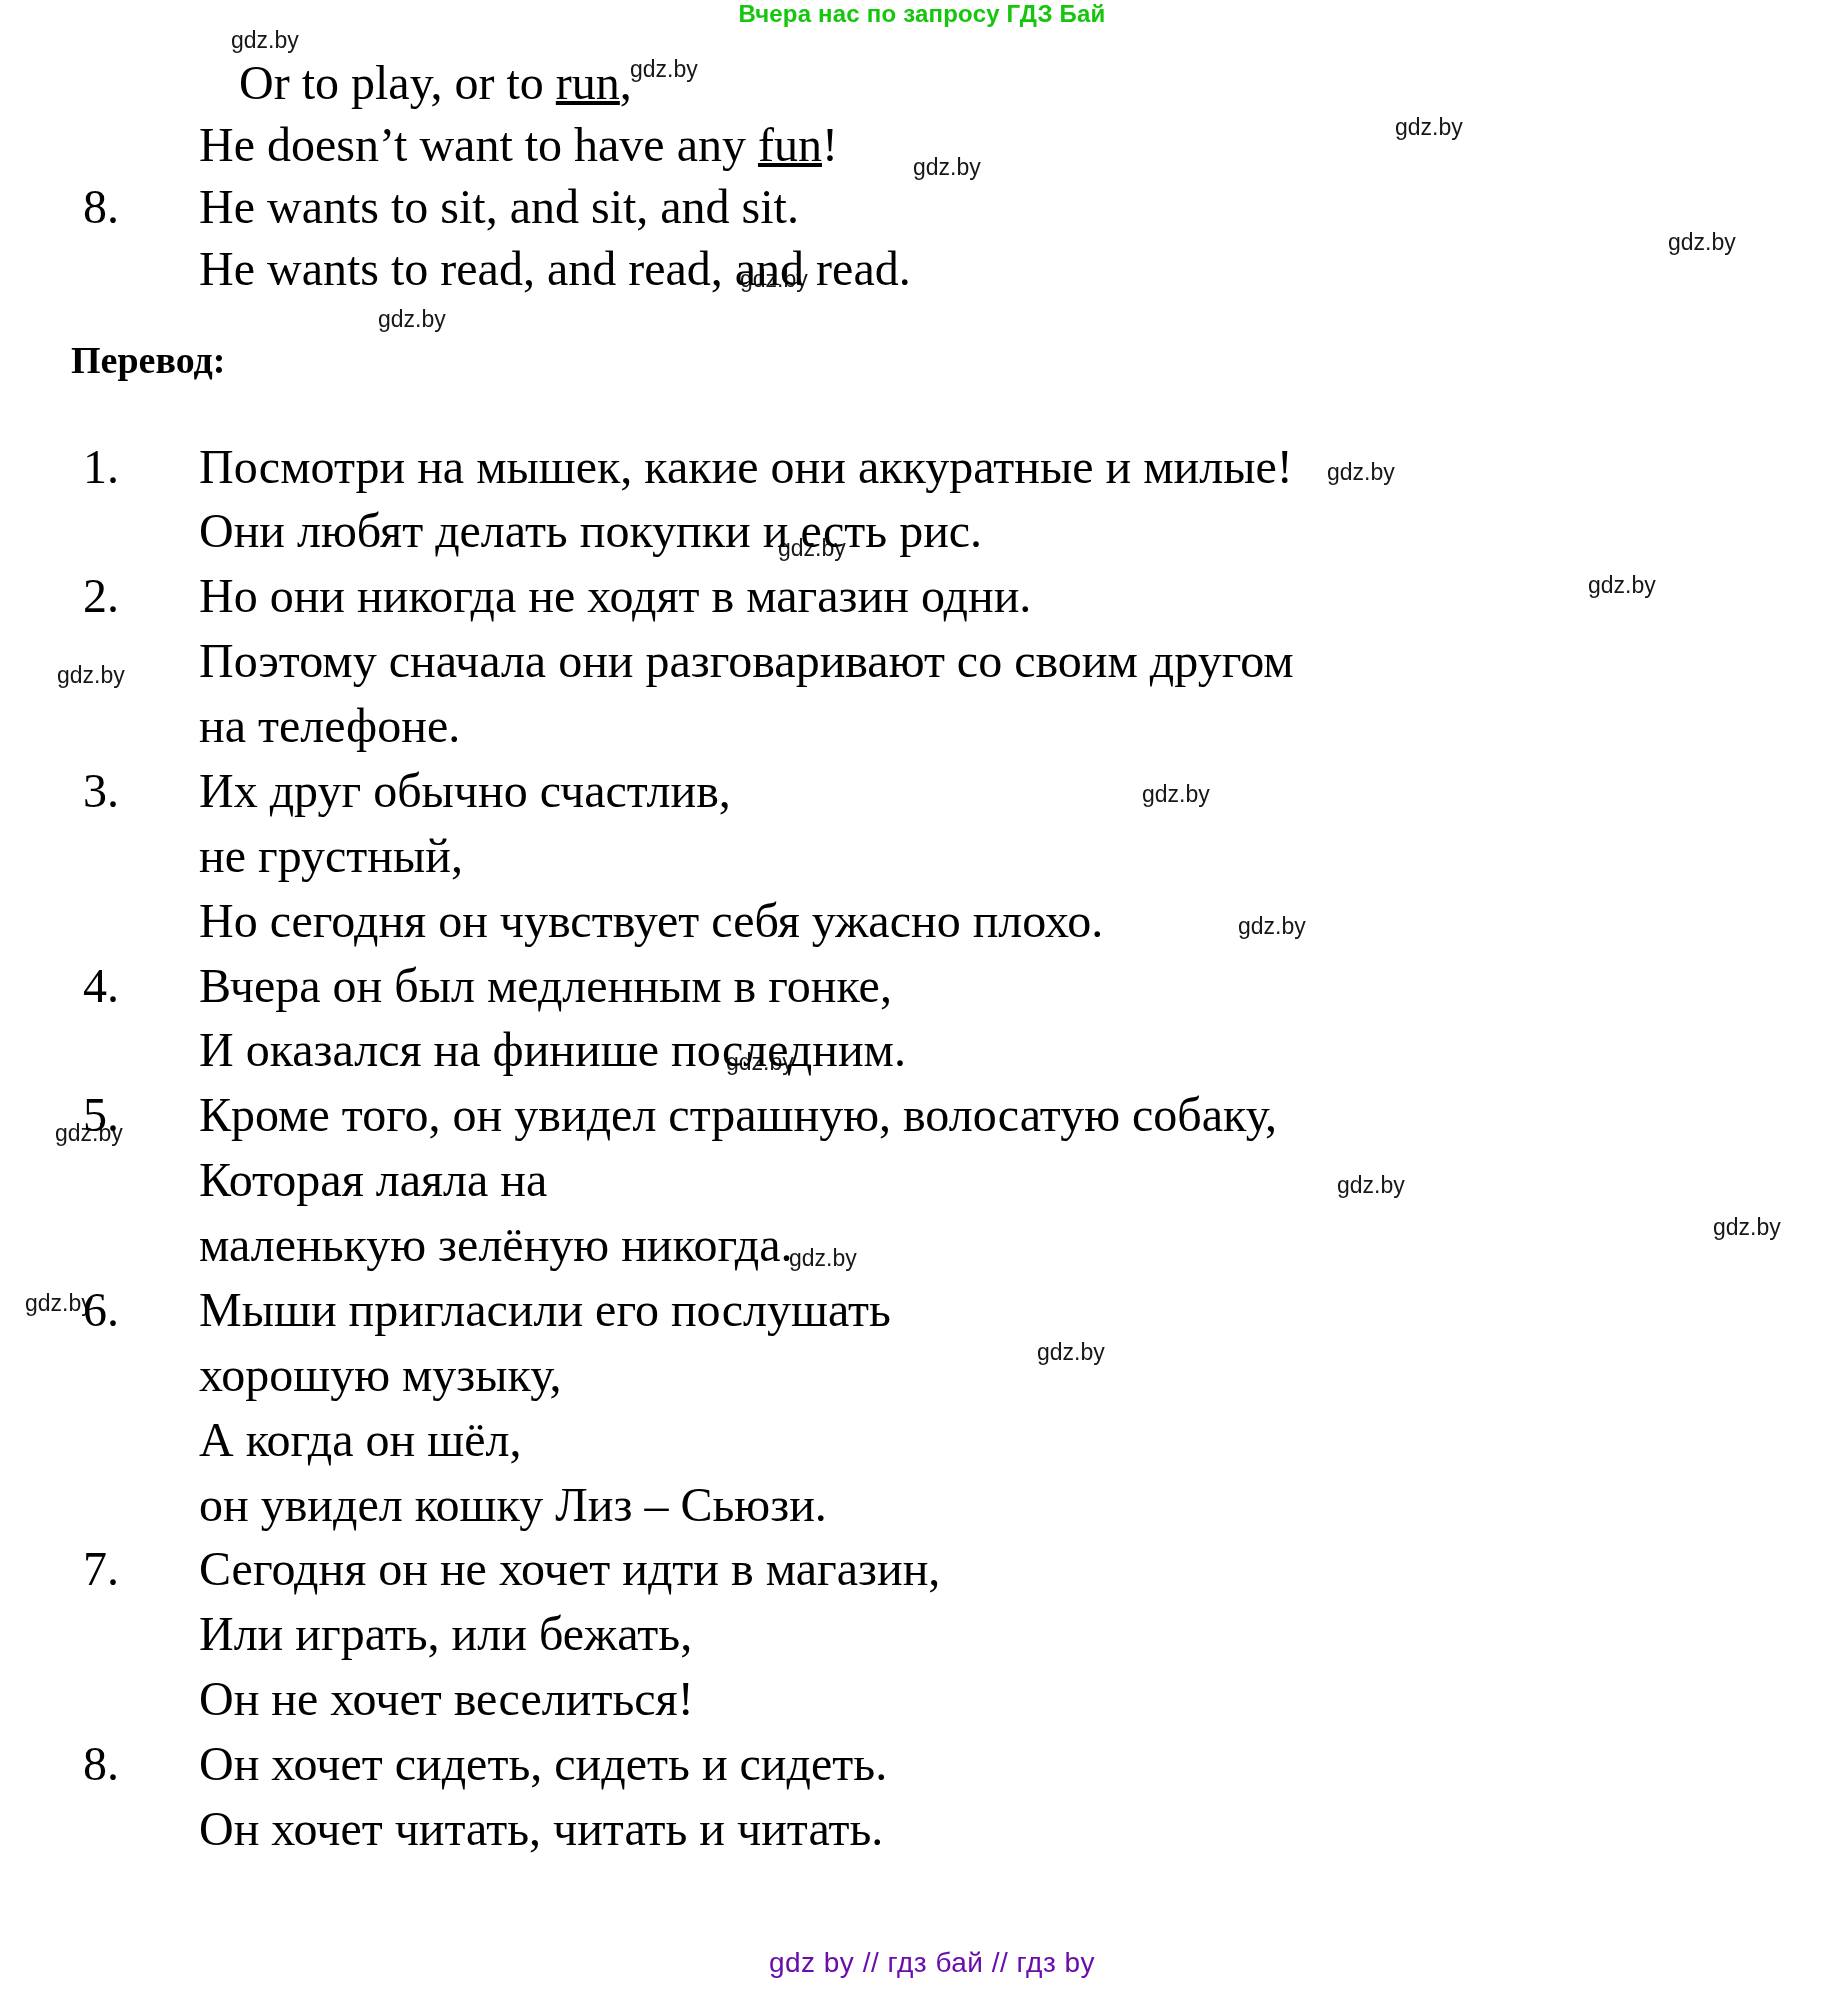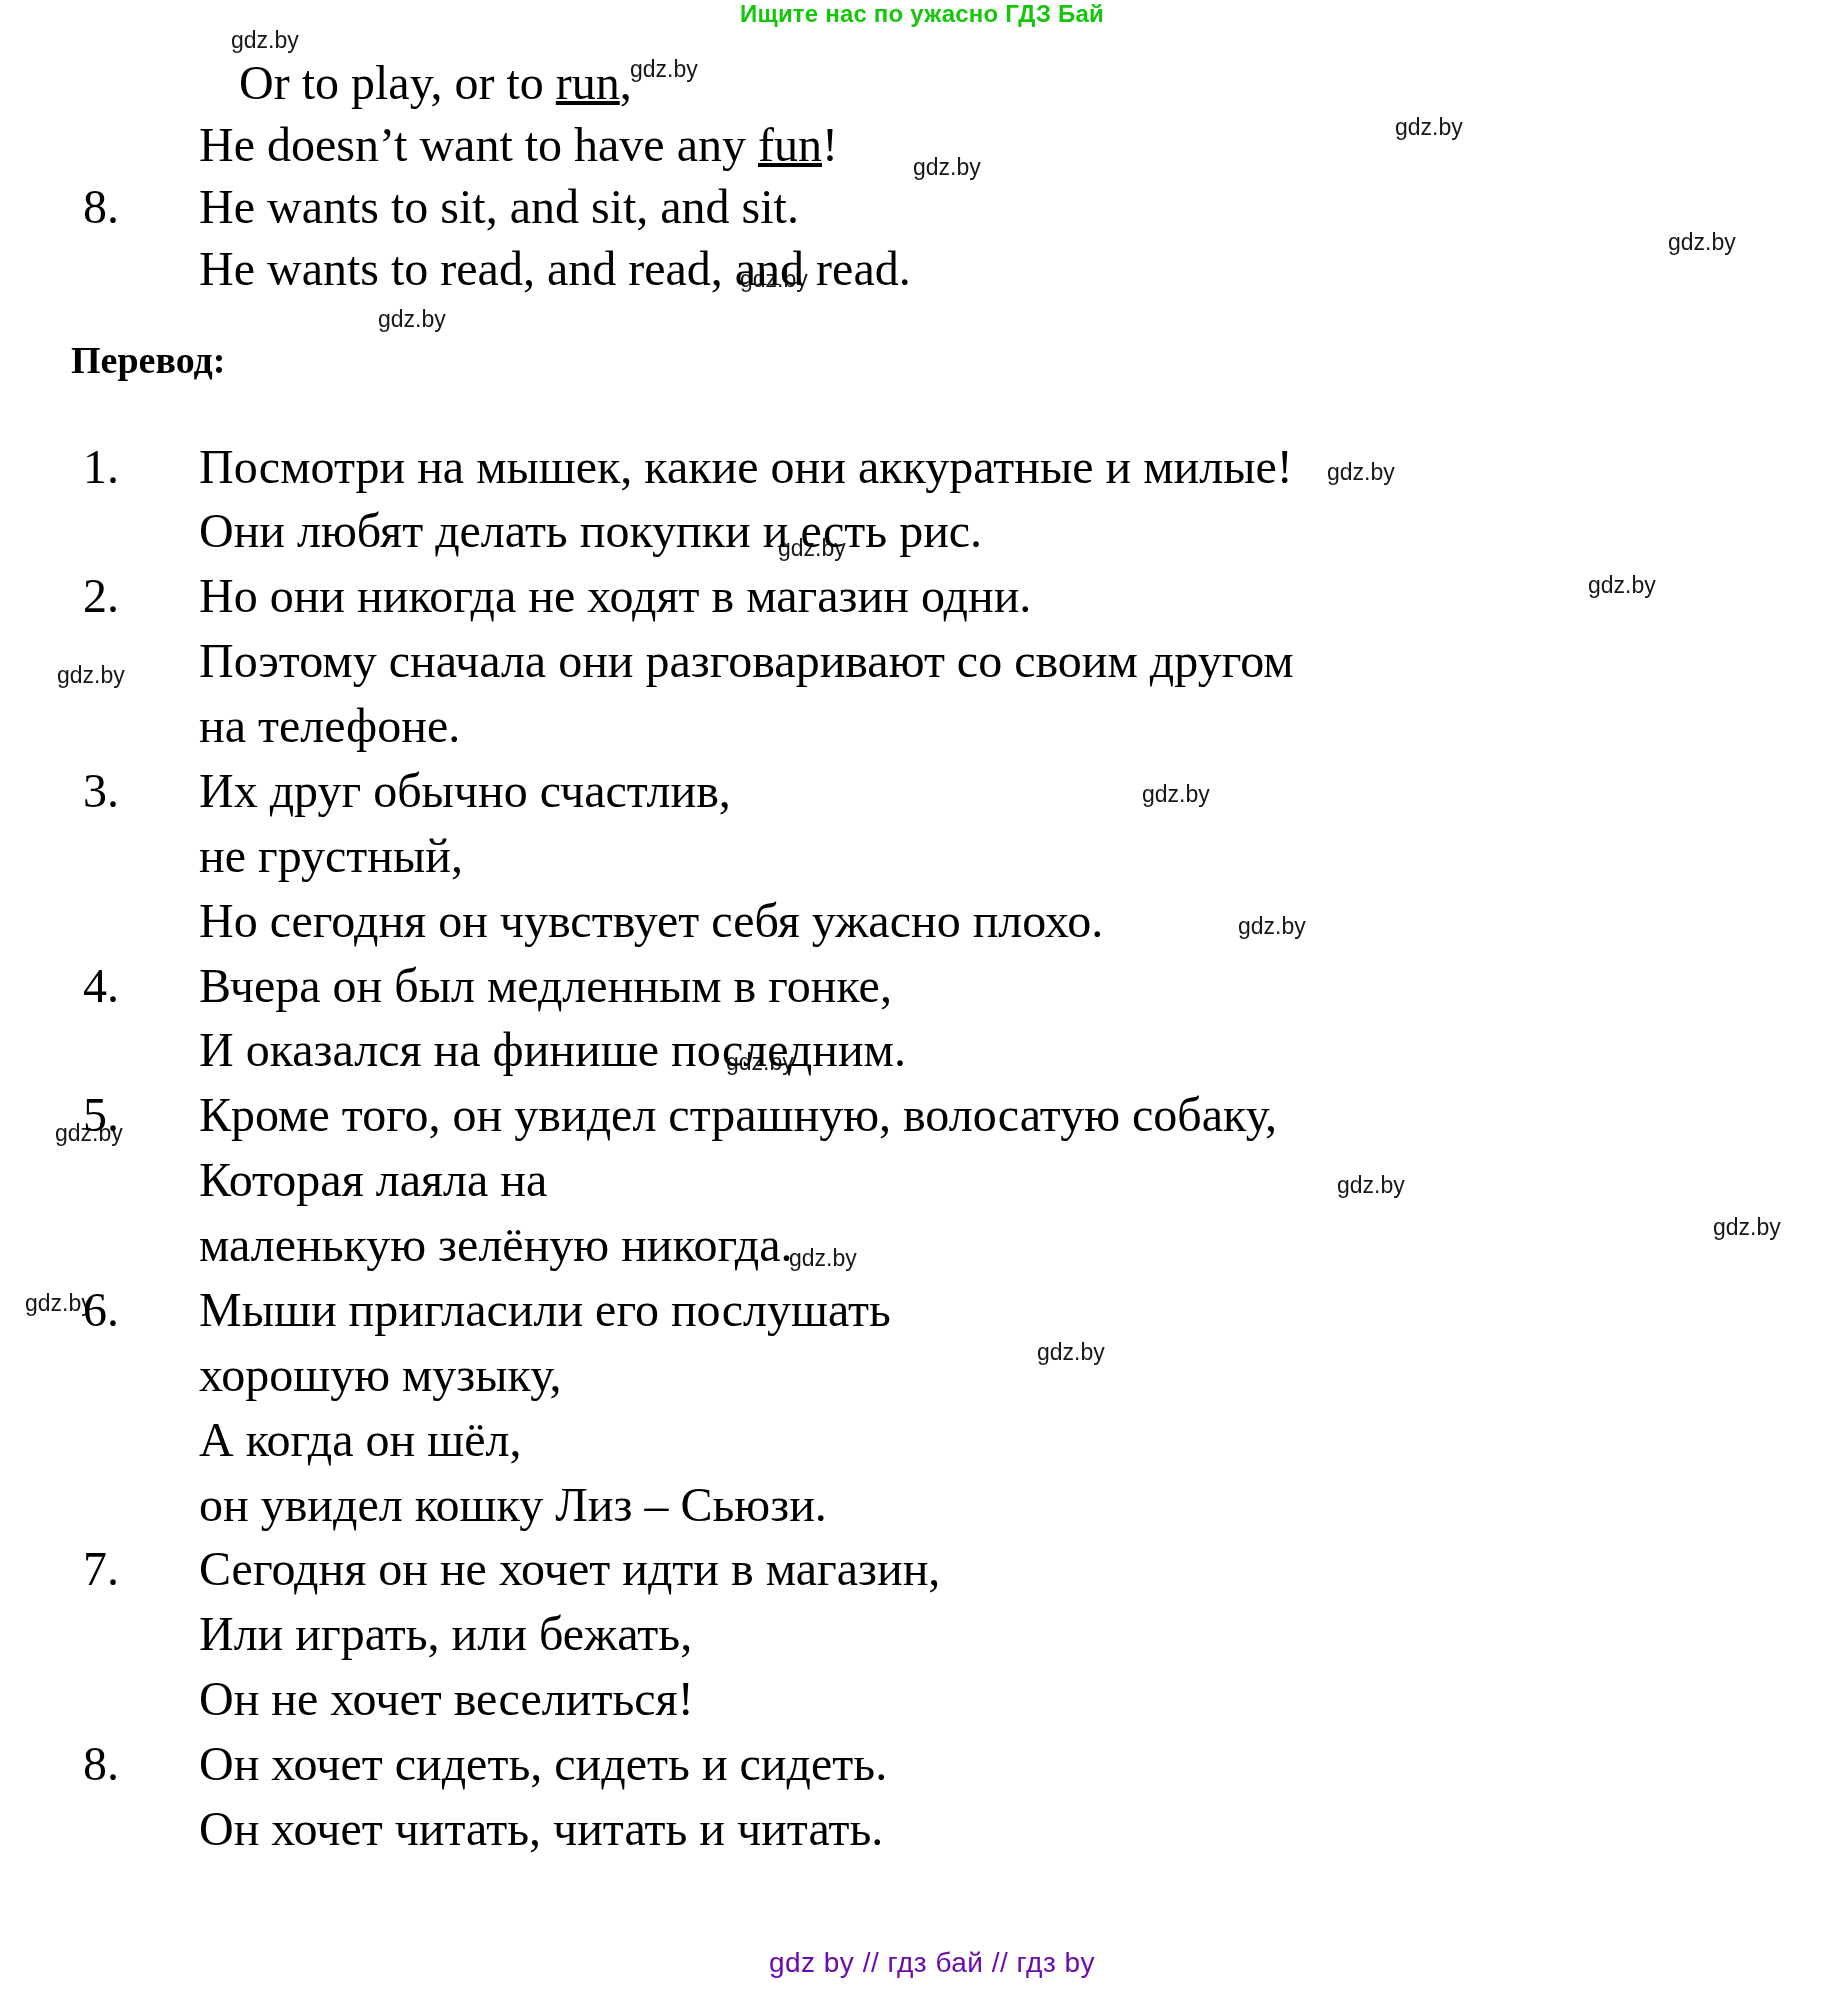--- a/index.html
+++ b/index.html
@@ -80,21 +80,21 @@
     font-size: 28px;
     color: #6a0dad;
     white-space: nowrap;
     letter-spacing: 0.5px;
     margin-left: 10px;
   }
 </style>
 </head>
 <body>
 
-<div class="promo-banner">Ищите нас по ужасно ГДЗ Бай</div>
+<div class="promo-banner">Вчера нас по запросу ГДЗ Бай</div>
 
 <div id="watermark-layer">
     <div class="wm" style="left: 231px; top: 29px; color: rgb(23, 23, 23);">gdz.by</div>
     <div class="wm" style="left: 630px; top: 58px; color: rgb(23, 23, 23);">gdz.by</div>
     <div class="wm" style="left: 1395px; top: 116px; color: rgb(23, 23, 23);">gdz.by</div>
     <div class="wm" style="left: 913px; top: 156px; color: rgb(23, 23, 23);">gdz.by</div>
     <div class="wm" style="left: 1668px; top: 231px; color: rgb(23, 23, 23);">gdz.by</div>
     <div class="wm" style="left: 740px; top: 268px; color: rgb(23, 23, 23);">gdz.by</div>
     <div class="wm" style="left: 378px; top: 308px; color: rgb(23, 23, 23);">gdz.by</div>
     <div class="wm" style="left: 1327px; top: 461px; color: rgb(23, 23, 23);">gdz.by</div>

